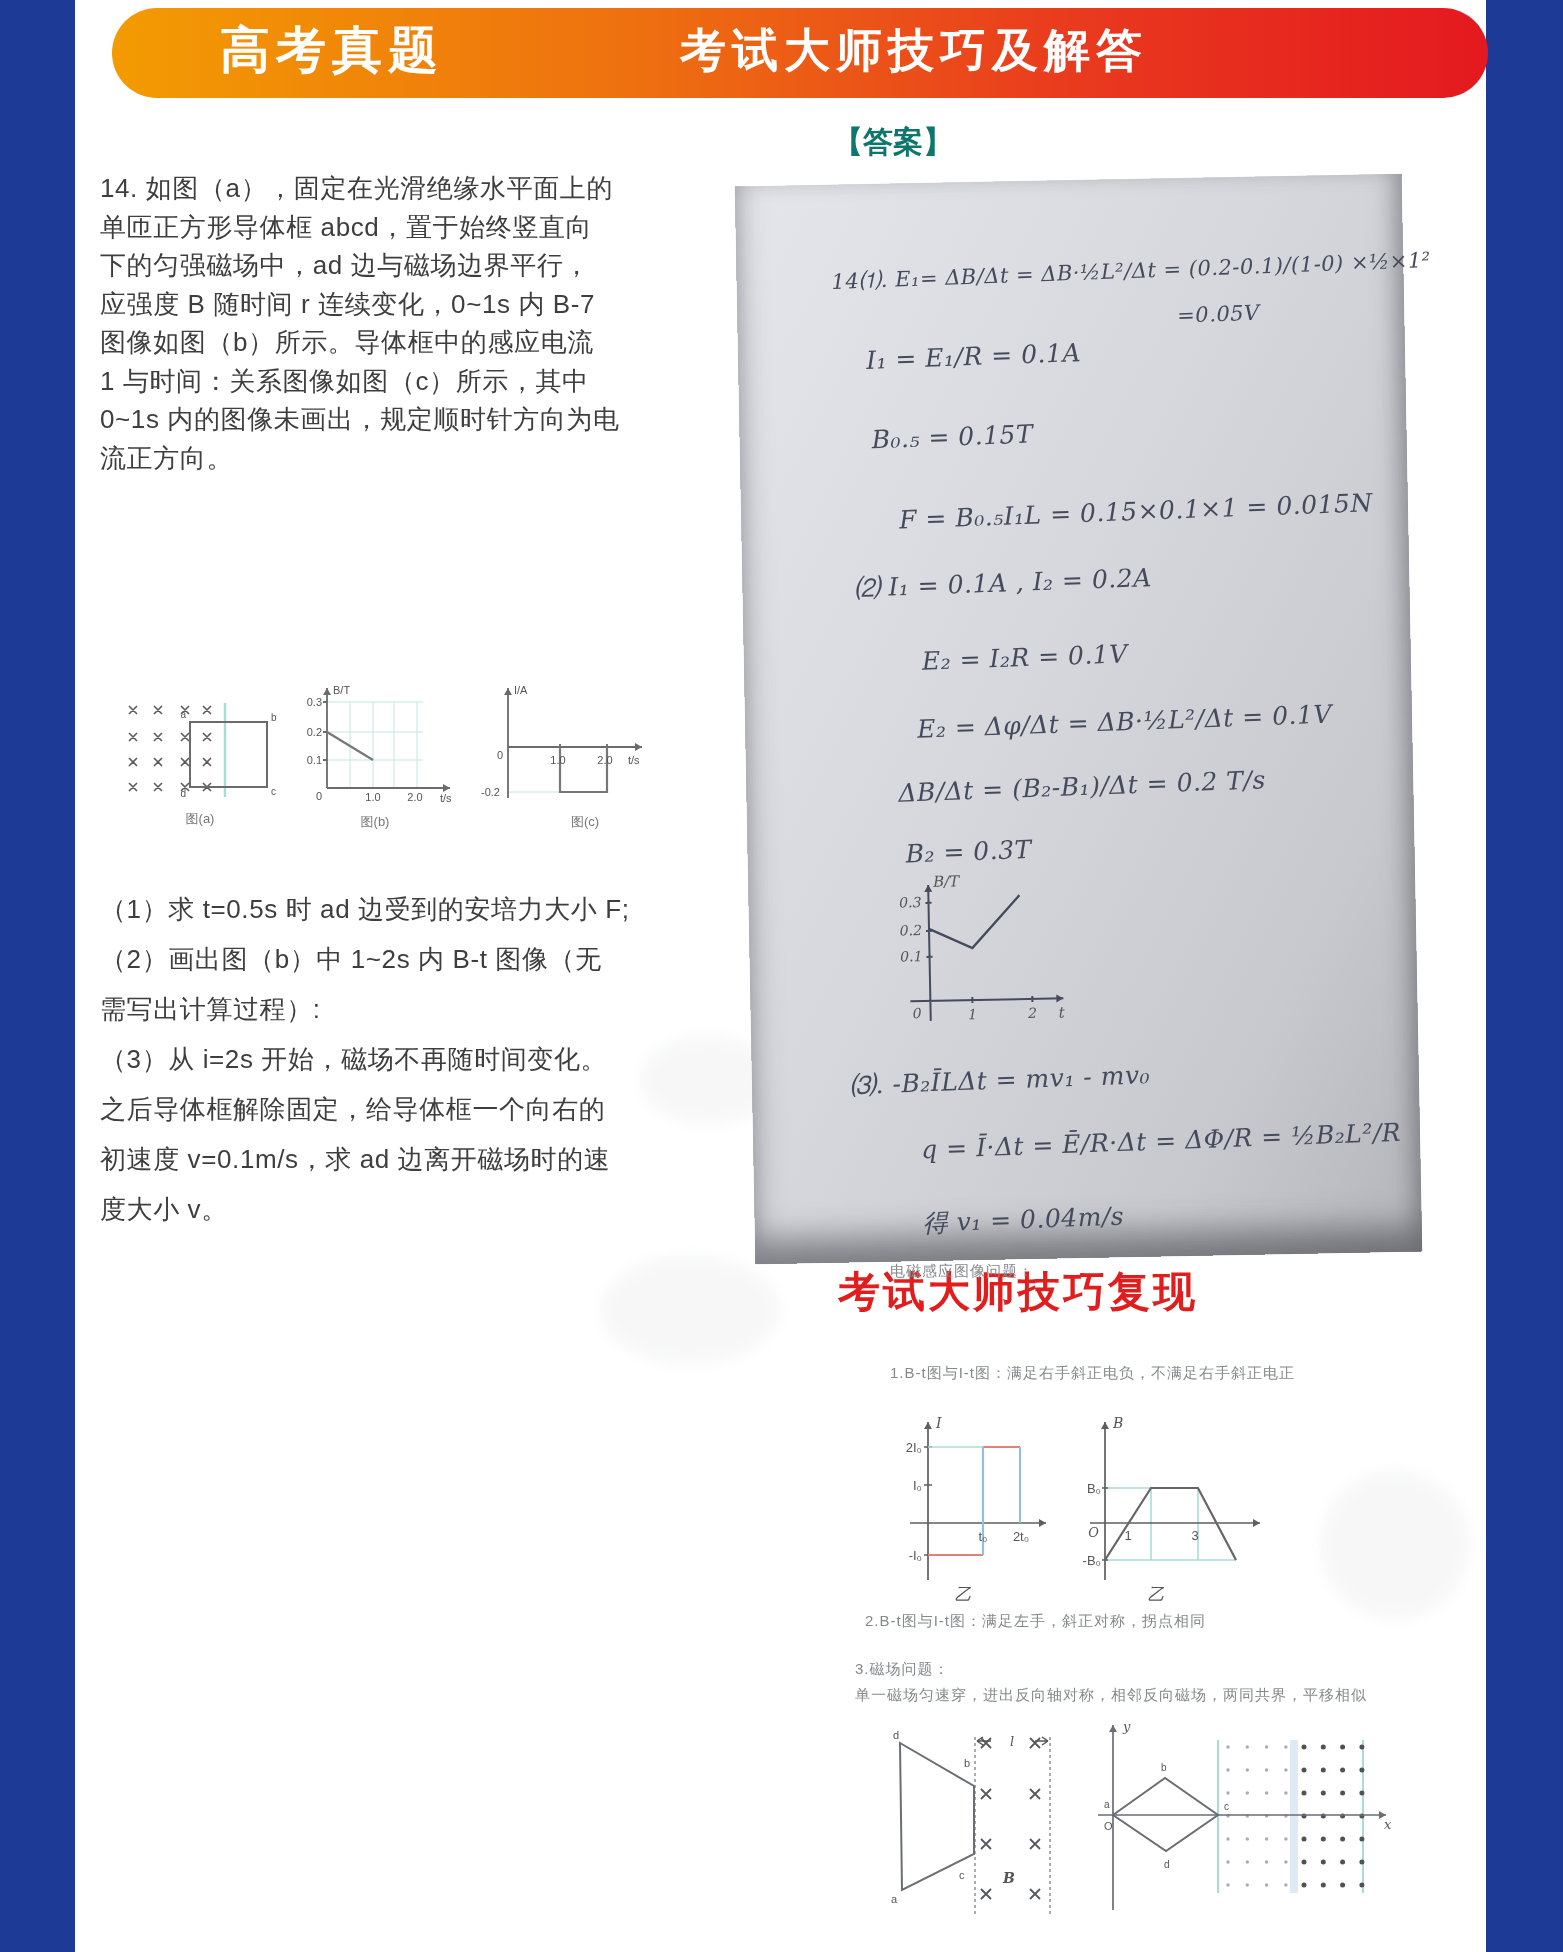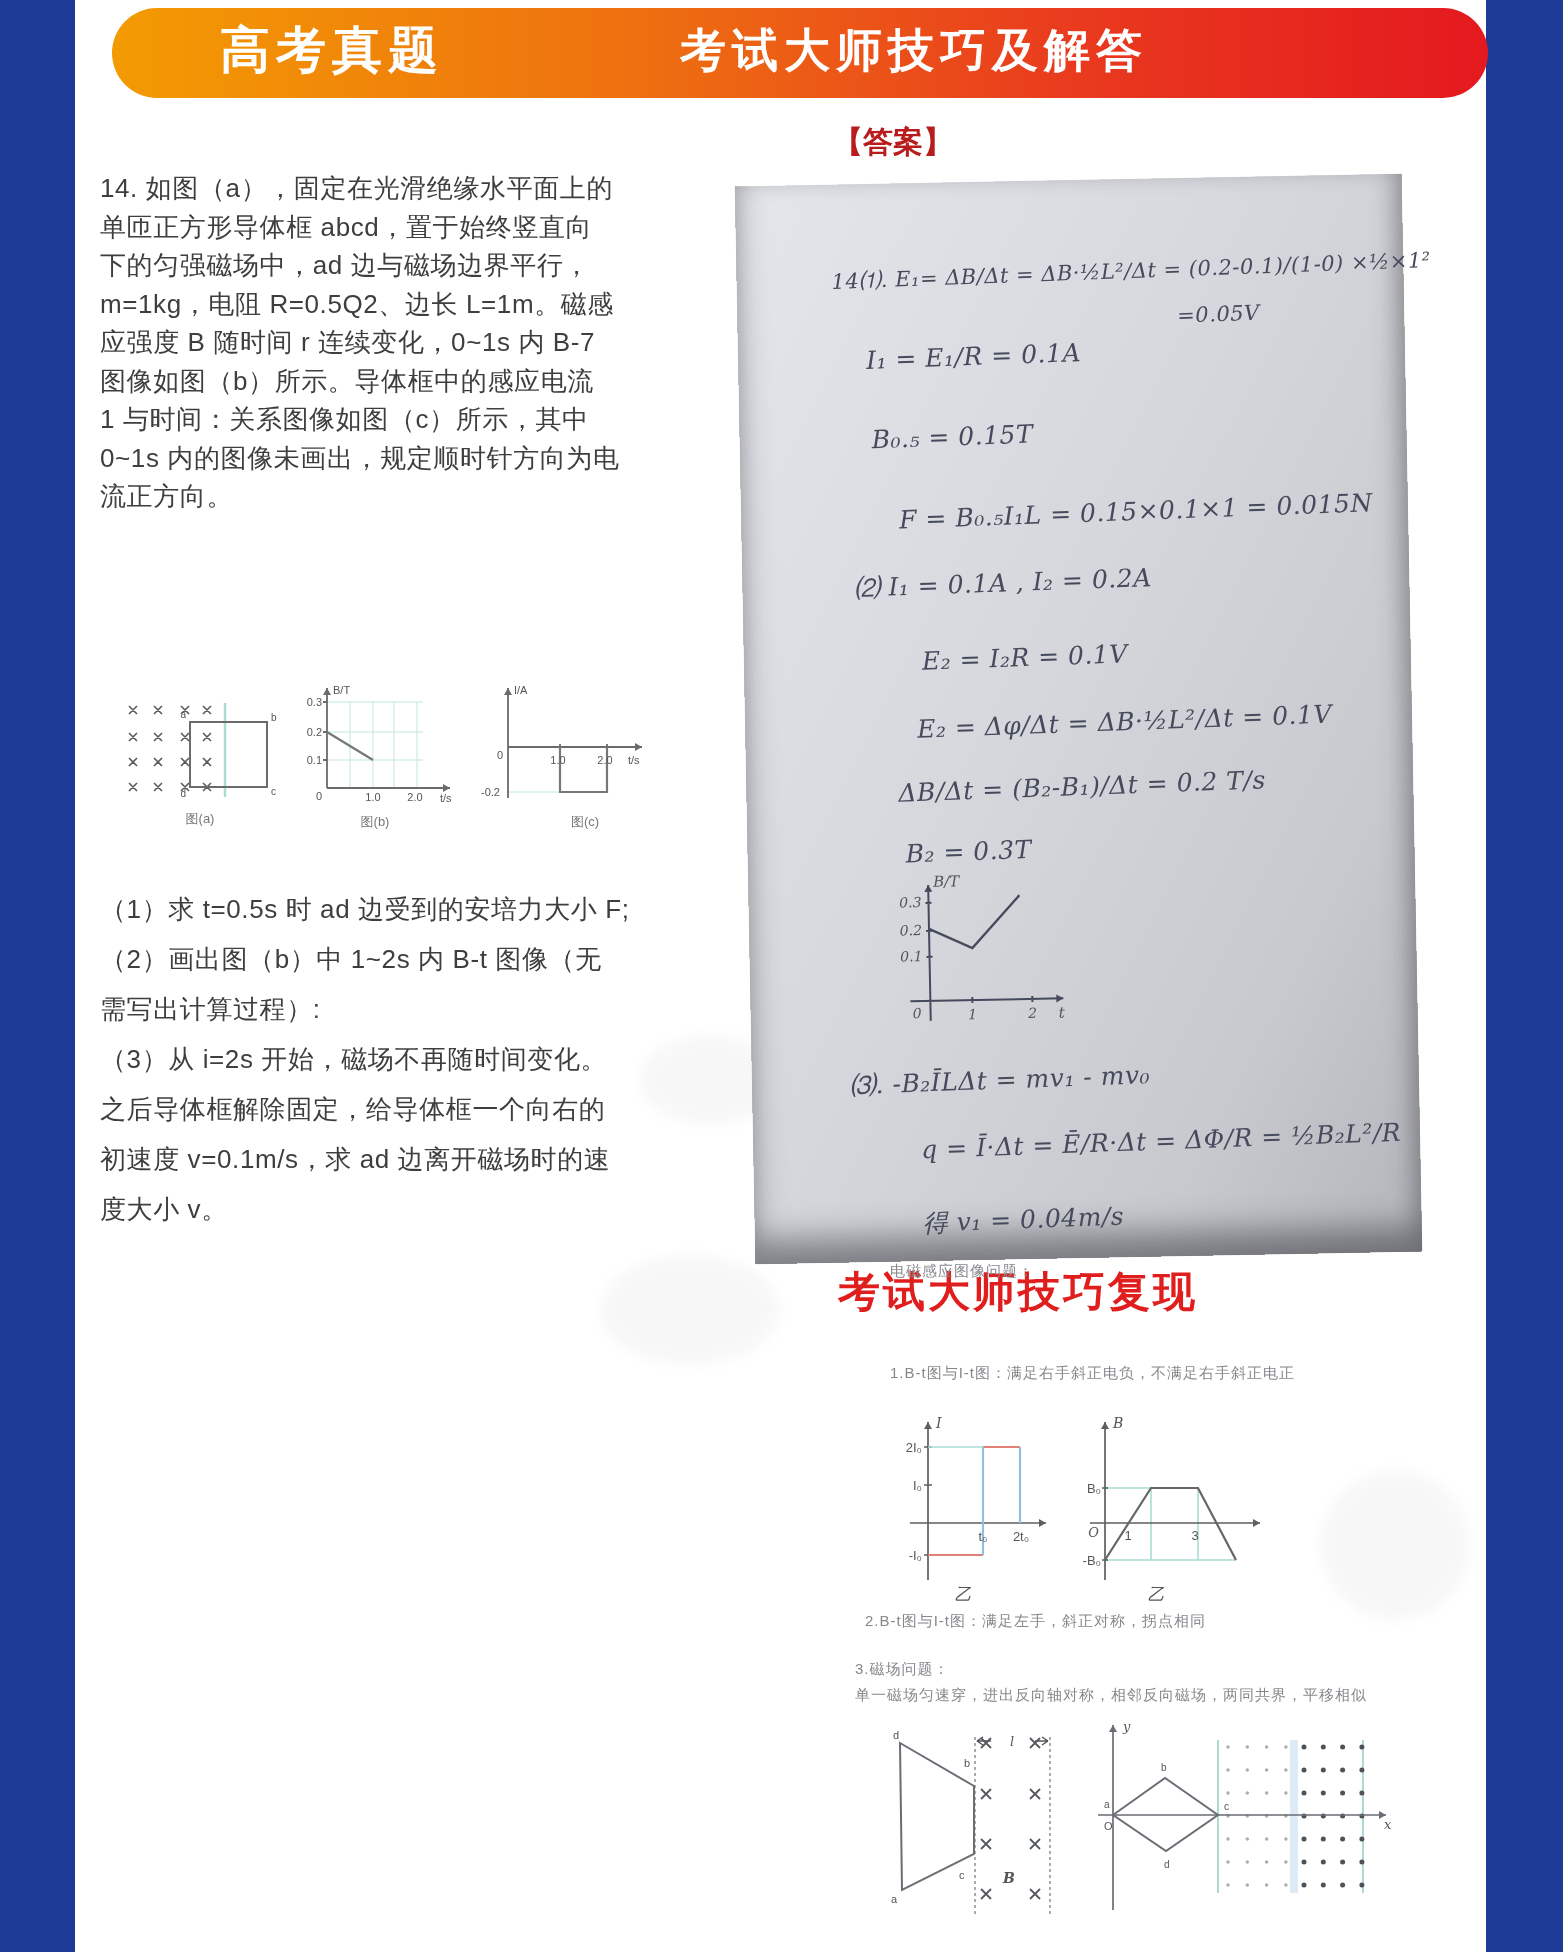--- a/index.html
+++ b/index.html
@@ -11,21 +11,21 @@
   .banner{position:absolute;left:112px;top:8px;width:1376px;height:90px;border-radius:46px;
           background:linear-gradient(90deg,#f39b02 0%,#ee7010 38%,#e93a1e 70%,#e4191f 100%);font-family:Liberation Serif, serif;}
   .banner-title{position:absolute;color:#ffffff;font-weight:800;top:50%;transform:translateY(-54%);
           letter-spacing:6px;white-space:nowrap;}
   .banner-title.l{left:108px;font-size:50px;}
   .banner-title.r{left:568px;font-size:46px;}
   .problem{position:absolute;left:100px;top:133px;font-size:26px;line-height:38.5px;
            color:#3e3e3e;letter-spacing:.6px;white-space:nowrap;margin-top:36px;}
   .questions{position:absolute;left:100px;top:884px;font-size:26px;line-height:50px;
            color:#3e3e3e;letter-spacing:.6px;white-space:nowrap;}
-  .answer-label{position:absolute;left:833px;top:122px;font-size:30px;font-weight:700;color:#b91c1c;text-align:right;}
+  .answer-label{position:absolute;left:833px;top:122px;font-size:30px;font-weight:700;color:#0f766e;text-align:right;}
   .tech-title{position:absolute;left:810px;top:1264px;font-size:42px;font-weight:900;
            color:#e01e1e;letter-spacing:3px;white-space:nowrap;margin-left:28px;}
   .photo{position:absolute;left:745px;top:180px;width:667px;height:1078px;transform:rotate(-1.1deg);
          background:linear-gradient(118deg,#e4e6eb 0%,#d5d7dc 45%,#c7c9ce 78%,#b3b5ba 100%);
          box-shadow:inset -8px 0 18px rgba(70,70,78,.18), inset 0 -26px 30px rgba(58,58,64,.5);}
   .hw{position:absolute;font-family:"DejaVu Serif",serif;font-style:italic;font-size:25px;
       color:#454a5c;white-space:nowrap;transform:rotate(-1deg);letter-spacing:.5px;}
   .hw-sm{font-size:21px;}
   .note{position:absolute;font-size:15px;color:#86888c;filter:blur(.7px);letter-spacing:1px;white-space:nowrap;}
   .wm{position:absolute;border-radius:50%;background:#b9bcc2;opacity:.10;filter:blur(6px);}
@@ -48,21 +48,20 @@
   </div>
 
   <div class="wm" style="left:600px;top:1255px;width:180px;height:110px;"></div>
   <div class="wm" style="left:1320px;top:1470px;width:150px;height:150px;"></div>
   <div class="wm" style="left:640px;top:1035px;width:140px;height:90px;"></div>
 
   <div class="problem">
     <div>14. 如图（a），固定在光滑绝缘水平面上的</div>
     <div>单匝正方形导体框 abcd，置于始终竖直向</div>
     <div>下的匀强磁场中，ad 边与磁场边界平行，</div>
-    <div>m=1kg，电阻 R=0.5Q2、边长 L=1m。磁感</div>
     <div>应强度 B 随时间 r 连续变化，0~1s 内 B-7</div>
     <div>图像如图（b）所示。导体框中的感应电流</div>
     <div>1 与时间：关系图像如图（c）所示，其中</div>
     <div>0~1s 内的图像未画出，规定顺时针方向为电</div>
     <div>流正方向。</div>
   </div>
 
   <svg style="left:100px;top:685px;" width="185" height="145" viewBox="0 0 185 145">
     <path d="M29 21L37 29M37 21L29 29M54 21L62 29M62 21L54 29M81 21L89 29M89 21L81 29M103 21L111 29M111 21L103 29
          M29 48L37 56M37 48L29 56M54 48L62 56M62 48L54 56M81 48L89 56M89 48L81 56M103 48L111 56M111 48L103 56

